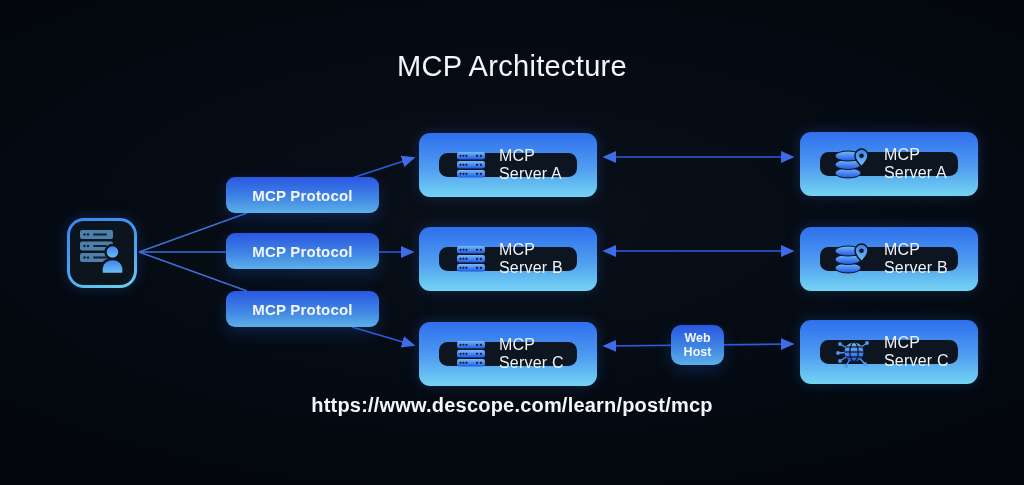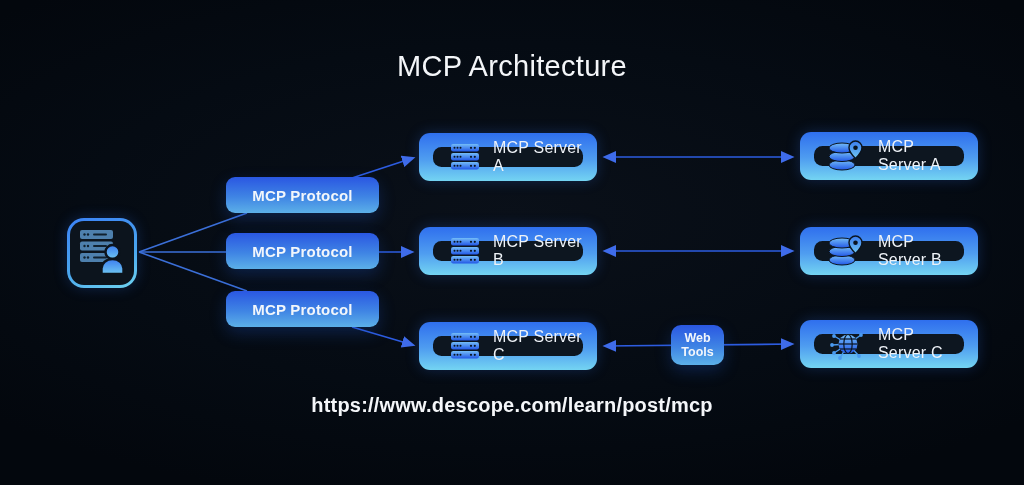--- a/index.html
+++ b/index.html
@@ -13,21 +13,21 @@
     font-size:29px;font-weight:400;color:#f4f6f9;letter-spacing:.3px;
   }
   .url{
     position:absolute;top:394px;left:0;width:100%;text-align:center;
     font-size:20px;font-weight:700;color:#f4f6f9;letter-spacing:.2px;
   }
   .wires{position:absolute;left:0;top:0;z-index:1;}
   .node{position:absolute;z-index:2;}
   
   .srv{
-    width:178px;height:48px;border-radius:11px;padding:14px;box-sizing:border-box;
+    width:178px;height:64px;border-radius:11px;padding:20px;box-sizing:border-box;
     background:linear-gradient(180deg,#2f6fee 0%,#4f9df0 55%,#74d4f2 100%);
     box-shadow:0 0 14px rgba(47,111,238,.25);
   }
   .srv-inner{
     width:100%;height:100%;border-radius:8.5px;background:#0d1620;
     display:flex;align-items:center;
   }
   .srv-inner .ico{margin-left:17px;display:flex;align-items:center;}
   .srv-label{margin-left:13px;font-size:16px;font-weight:500;color:#eef2f7;letter-spacing:.2px;}
   
@@ -217,21 +217,21 @@
               <circle cx="21" cy="22.8" r="1.1"></circle>
               <circle cx="24.8" cy="22.8" r="1.1"></circle>
           </g>
         </svg>
       </span>
       <span class="srv-label">MCP Server C</span>
     </div>
   </div>
 
   <div class="node pill webapis">
-    <span>Web Tools</span>
+    <span>Web Host</span>
   </div>
 
   <div class="node srv" style="left:800px;top:132px">
     <div class="srv-inner">
       <span class="ico" style="margin-left:13px">
         <svg width="38" height="33" viewBox="0 0 38 33">
           <g fill="url(#gIcon)" stroke="#0a1420" stroke-width="1">
             <ellipse cx="15" cy="25" rx="13" ry="5"></ellipse>
             <ellipse cx="15" cy="16.5" rx="13" ry="5"></ellipse>
             <ellipse cx="15" cy="8" rx="13" ry="5"></ellipse>

